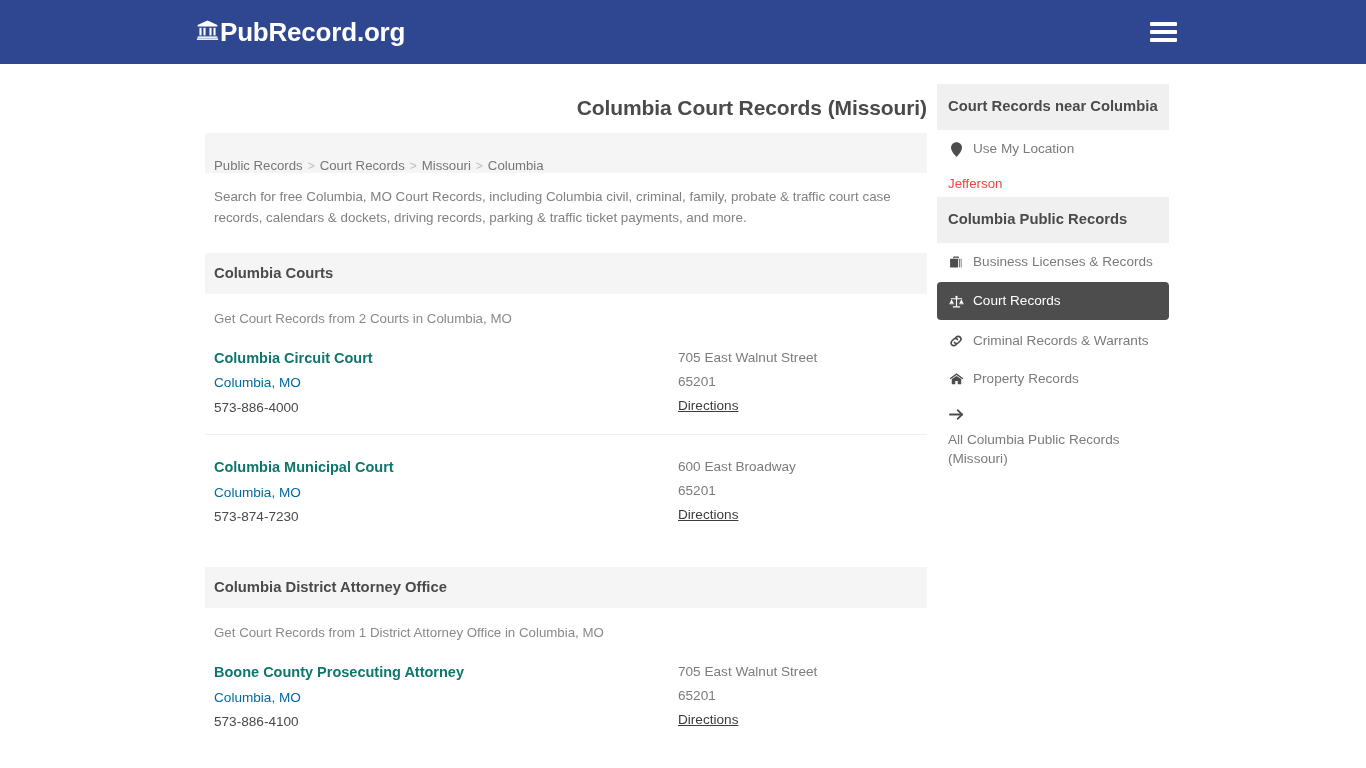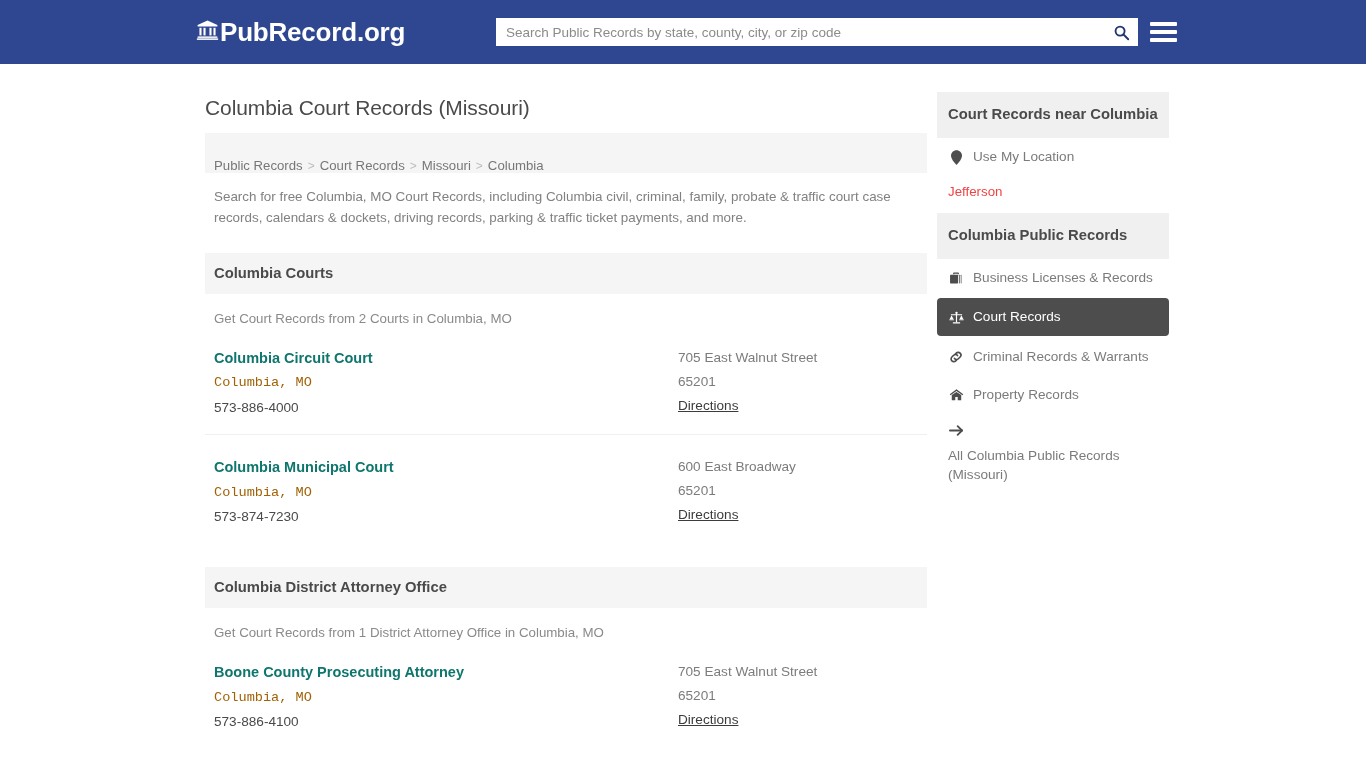--- a/index.html
+++ b/index.html
@@ -93,24 +93,25 @@
     width: 972px;
     display: flex;
     gap: 0;
   }
   .main-col { width: 722px; margin-left: 8px; }
   .side-col { width: 232px; margin-left: 10px; }
 
   
   .page-title {
     font-size: 21px;
-    font-weight: normal;
+    font-weight: bold;
     color: #4a4a4a;
     margin: 14px 0 13px 0;
     letter-spacing: -0.1px;
+    text-align: right;
   }
 
   .breadcrumb {
     background: #f5f5f5;
     height: 40px;
     display: flex;
     align-items: flex-end;
     padding: 0 9px;
     gap: 5px;
     font-size: 13.2px;
@@ -159,23 +160,22 @@
   .listing-left { width: 464px; }
   .listing-right { flex: 1; }
   .lst-name {
     font-size: 14.5px;
     font-weight: bold;
     color: #0f766e;
     line-height: 1.78;
   }
   .lst-line {
     font-size: 13.6px;
-    color: #a16207;
+    color: #0369a1;
     line-height: 1.78;
-    font-family: Liberation Mono, monospace;
   }
   .lst-phone {
     font-size: 13.6px;
     color: #4a4a4a;
     line-height: 1.78;
   }
   .lst-addr {
     font-size: 13.6px;
     color: #7c7c7c;
     line-height: 1.78;
@@ -187,21 +187,21 @@
     text-decoration: underline;
     line-height: 1.78;
     cursor: pointer;
     text-align: right;
   }
 
   
   .side-bar-head {
     background: #f0f0f0;
     padding: 12px 11px 13px 11px;
-    margin-top: 10px;
+    margin-top: 2px;
   }
   .side-bar-head h3 {
     font-size: 14.8px;
     font-weight: bold;
     color: #4a4a4a;
     line-height: 1.42;
   }
   .side-link {
     display: flex;
     align-items: center;
@@ -247,29 +247,20 @@
         <rect x="7.6" y="9.6" width="2.3" height="8.3"></rect>
         <rect x="14.1" y="9.6" width="2.3" height="8.3"></rect>
         <rect x="18.5" y="9.6" width="2.3" height="8.3"></rect>
         <rect x="1.2" y="19.0" width="21.6" height="1.6"></rect>
         <rect x="0.4" y="21.1" width="23.2" height="1.7"></rect>
       </svg>
     </span>
     <span class="brand-text">PubRecord.org</span>
   </a>
 
-  <div class="search-wrap">
-    <input class="search-input" type="text" placeholder="Search Public Records by state, county, city, or zip code" style="">
-    <button class="search-btn">
-      <svg width="17" height="17" viewBox="0 0 24 24" fill="none" stroke="#1f3470" stroke-width="2.6" aria-hidden="true">
-        <circle cx="10" cy="10" r="6.4"></circle>
-        <line x1="14.8" y1="14.8" x2="21.5" y2="21.5" stroke-linecap="round"></line>
-      </svg>
-    </button>
-  </div>
 
   <div class="hamburger">
     <span></span>
     <span></span>
     <span></span>
   </div>
 </div>
 
 <div class="page">
   <div class="container">

